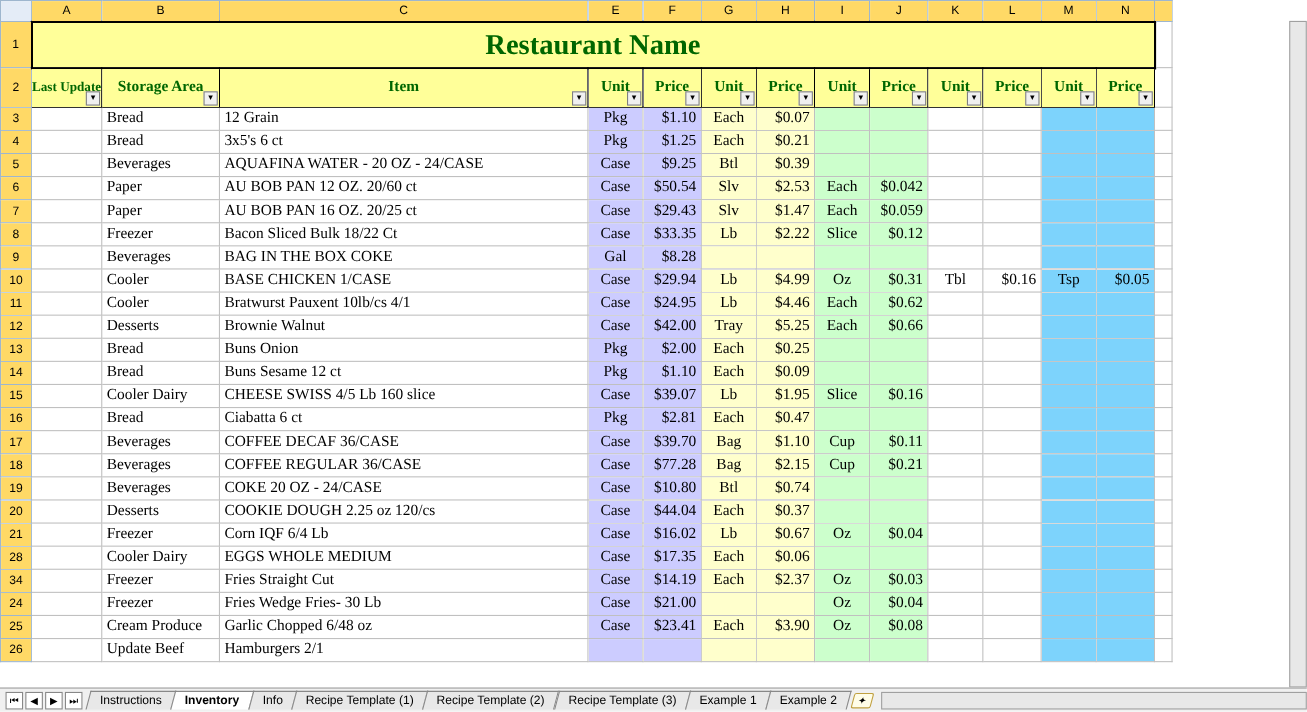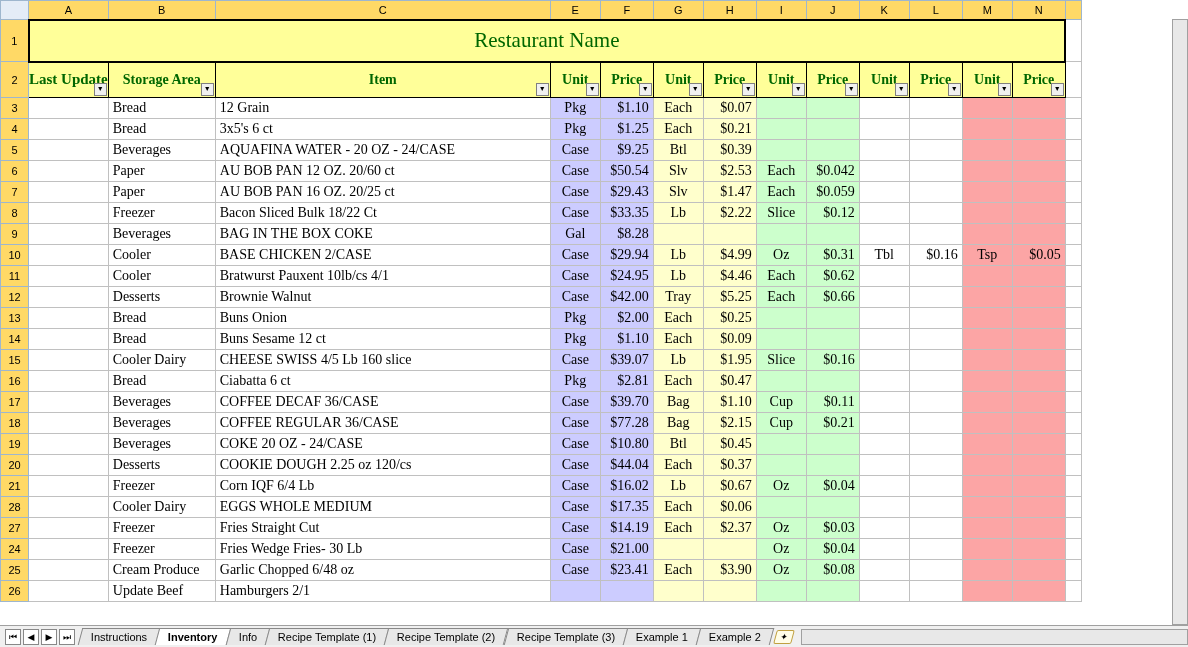--- a/index.html
+++ b/index.html
@@ -4,28 +4,28 @@
 <style>
 * { box-sizing: border-box; margin: 0; padding: 0; }
 body { font-family: "Times New Roman", serif; font-size: 14px; background: #fff; overflow: hidden; width: 1188px; height: 647px; }
 .sheet { position: relative; width: 1188px; height: 647px; }
 table { border-collapse: collapse; table-layout: fixed; }
 td, th { border: 1px solid #c0c0c0; height: 21px; vertical-align: middle; overflow: hidden; white-space: nowrap; position: relative; }
 .colhead td { background: #e4ecf7; font-family: Arial, sans-serif; font-size: 11px; text-align: center; color: #1f4e79; height: 19px; border: 1px solid #9eb6ce; }
 .colhead td.sel { background: #ffd966; color: #000; }
 .rowhead { background: #e4ecf7; font-family: Arial, sans-serif; font-size: 11px; text-align: center; color: #1f4e79; width: 28px; border: 1px solid #9eb6ce; }
 .rowhead.sel { background: #ffd966; color: #000; }
-.title-row td.title { background: #ffff99; color: #006600; font-weight: normal; font-size: 21px; text-align: center; height: 42px; border: 2px solid #000; }
+.title-row td.title { background: #ffff99; color: #006600; font-weight: bold; font-size: 26px; text-align: center; height: 42px; border: 2px solid #000; }
 .hdr { background: #ffff99; color: #006600; font-weight: bold; text-align: center; font-size: 14px; border: 1px solid #000; height: 36px; }
 .hdr .filter { position: absolute; right: 1px; bottom: 1px; width: 13px; height: 13px; background: #f0f0f0; border: 1px solid #808080; font-size: 7px; line-height: 10px; text-align: center; color: #000; }
 .dcell { padding: 0 4px; font-size: 14px; }
 .purple { background: #ccccff; }
 .yellow { background: #ffffcc; }
 .green { background: #ccffcc; }
-.pink { background: #fca5a5; }
+.pink { background: #7dd3fc; }
 .center { text-align: center; }
 .right { text-align: right; }
 .left { text-align: left; }
 .tabsbar { position: absolute; bottom: 0; left: 0; right: 0; height: 22px; background: #f0f0f0; border-top: 1px solid #a0a0a0; display: flex; align-items: center; font-family: Arial, sans-serif; font-size: 11px; }
 .tabnav { display: flex; padding: 0 4px; }
 .tabnav span { width: 16px; height: 16px; border: 1px solid #888; margin: 0 1px; text-align: center; line-height: 14px; font-size: 9px; background: #fff; cursor: pointer; }
 .tab { padding: 2px 10px; border: 1px solid #888; border-bottom: none; background: #e8e8e8; margin-right: -1px; cursor: pointer; transform: skewX(-15deg); }
 .tab span { display: inline-block; transform: skewX(15deg); }
 .tab.active { background: #fff; font-weight: bold; }
 .newtab { width: 18px; height: 14px; margin-left: 4px; background: #fffde7; border: 1px solid #c0a040; border-radius: 2px; font-size: 9px; text-align: center; line-height: 12px; cursor: pointer; transform: skewX(-15deg); }
@@ -72,21 +72,21 @@
           <td class="sel">N</td>
           <td class="sel"></td>
         </tr>
 <tr class="title-row">
   <td class="rowhead sel">1</td>
   <td class="title" colspan="13">Restaurant Name</td>
   <td></td>
 </tr>
 <tr>
   <td class="rowhead sel">2</td>
-  <td class="hdr"><span style="font-size:15px;margin-top:48px;">Last Update</span><span class="filter">▼</span></td>
+  <td class="hdr"><span style="font-size:12px;margin-top:48px;">Last Update</span><span class="filter">▼</span></td>
   <td class="hdr"><span>Storage Area</span><span class="filter">▼</span></td>
   <td class="hdr"><span>Item</span><span class="filter">▼</span></td>
   <td class="hdr"><span>Unit</span><span class="filter">▼</span></td>
   <td class="hdr"><span>Price</span><span class="filter">▼</span></td>
   <td class="hdr"><span>Unit</span><span class="filter">▼</span></td>
   <td class="hdr"><span>Price</span><span class="filter">▼</span></td>
   <td class="hdr"><span>Unit</span><span class="filter">▼</span></td>
   <td class="hdr"><span>Price</span><span class="filter">▼</span></td>
   <td class="hdr"><span>Unit</span><span class="filter">▼</span></td>
   <td class="hdr"><span>Price</span><span class="filter">▼</span></td>
@@ -212,21 +212,21 @@
           <td class="dcell  center"></td>
           <td class="dcell  right"></td>
           <td class="dcell pink center"></td>
           <td class="dcell pink right"></td>
           <td></td>
         </tr>
         <tr>
           <td class="rowhead sel">10</td>
           <td class="dcell  left"></td>
           <td class="dcell  left">Cooler</td>
-          <td class="dcell  left">BASE CHICKEN 2/CASE</td>
+          <td class="dcell  left">BASE CHICKEN 1/CASE</td>
           <td class="dcell purple center">Case</td>
           <td class="dcell purple right">$29.94</td>
           <td class="dcell yellow center">Lb</td>
           <td class="dcell yellow right">$4.99</td>
           <td class="dcell green center">Oz</td>
           <td class="dcell green right">$0.31</td>
           <td class="dcell  center">Tbl</td>
           <td class="dcell  right">$0.16</td>
           <td class="dcell pink center">Tsp</td>
           <td class="dcell pink right">$0.05</td>
@@ -369,21 +369,21 @@
           <td></td>
         </tr>
         <tr>
           <td class="rowhead sel">19</td>
           <td class="dcell  left"></td>
           <td class="dcell  left">Beverages</td>
           <td class="dcell  left">COKE 20 OZ - 24/CASE</td>
           <td class="dcell purple center">Case</td>
           <td class="dcell purple right">$10.80</td>
           <td class="dcell yellow center">Btl</td>
-          <td class="dcell yellow right">$0.45</td>
+          <td class="dcell yellow right">$0.74</td>
           <td class="dcell green center"></td>
           <td class="dcell green right"></td>
           <td class="dcell  center"></td>
           <td class="dcell  right"></td>
           <td class="dcell pink center"></td>
           <td class="dcell pink right"></td>
           <td></td>
         </tr>
         <tr>
           <td class="rowhead sel">20</td>
@@ -430,21 +430,21 @@
           <td class="dcell yellow right">$0.06</td>
           <td class="dcell green center"></td>
           <td class="dcell green right"></td>
           <td class="dcell  center"></td>
           <td class="dcell  right"></td>
           <td class="dcell pink center"></td>
           <td class="dcell pink right"></td>
           <td></td>
         </tr>
         <tr>
-          <td class="rowhead sel">27</td>
+          <td class="rowhead sel">34</td>
           <td class="dcell  left"></td>
           <td class="dcell  left">Freezer</td>
           <td class="dcell  left">Fries Straight Cut</td>
           <td class="dcell purple center">Case</td>
           <td class="dcell purple right">$14.19</td>
           <td class="dcell yellow center">Each</td>
           <td class="dcell yellow right">$2.37</td>
           <td class="dcell green center">Oz</td>
           <td class="dcell green right">$0.03</td>
           <td class="dcell  center"></td>

